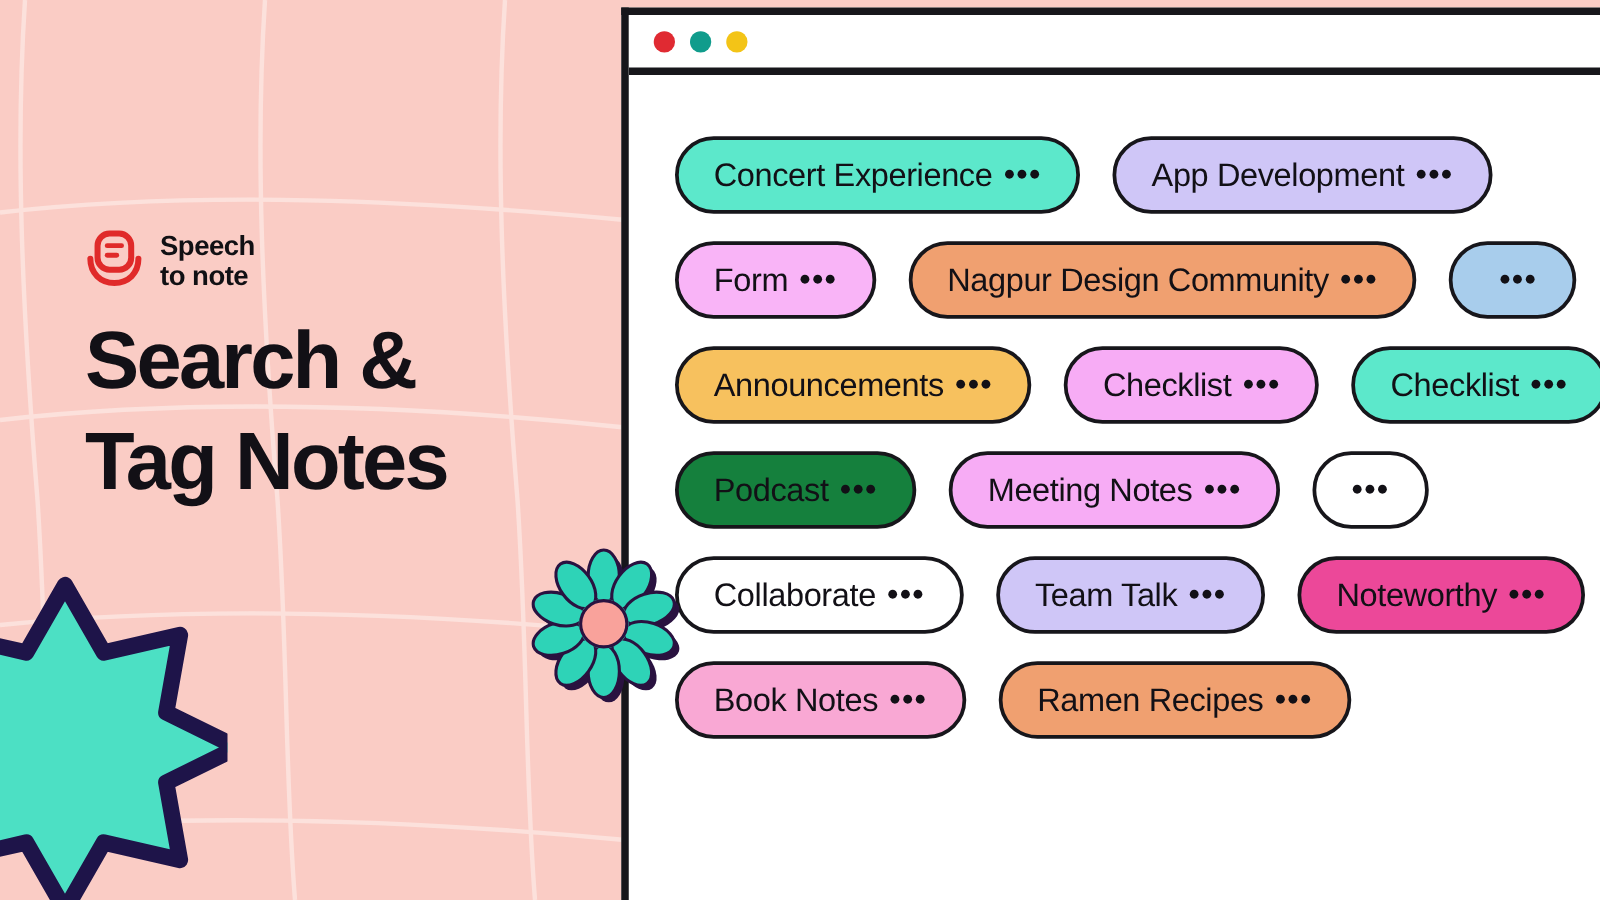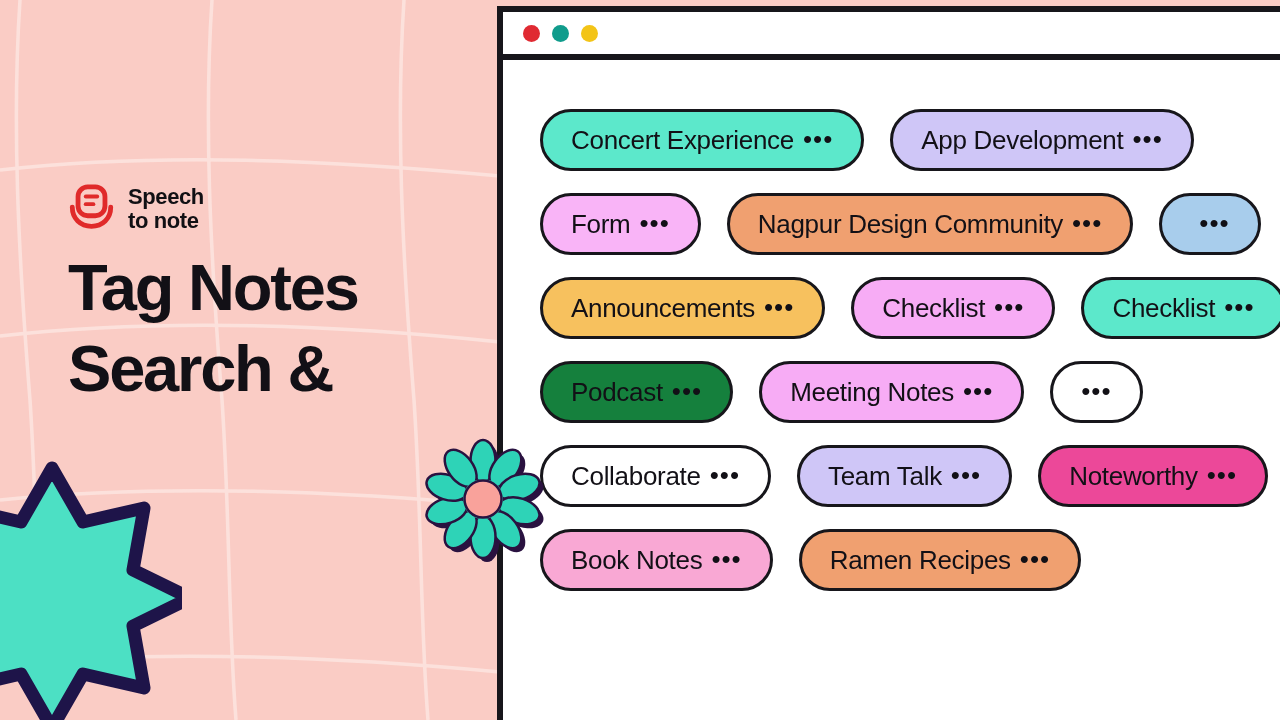--- a/index.html
+++ b/index.html
@@ -94,22 +94,22 @@
         <path d="M18 21 h8"></path>
       </g>
     </svg>
     <div class="brand-text">
       <div>Speech</div>
       <div>to note</div>
     </div>
   </div>
 
   <div class="headline">
+    <div>Search &amp;</div>
     <div>Tag Notes</div>
-    <div>Search &amp;</div>
   </div>
 
   <svg class="starburst" viewBox="0 0 260 290">
     <polygon points="130,18 161,72 222,58 211,120 268,148 211,176 222,238 161,224 130,278 99,224 38,238 49,176 -8,148 49,120 38,58 99,72" fill="#4CE0C4" stroke="#1E1449" stroke-width="13" stroke-linejoin="round"></polygon>
   </svg>
 
 </div>
 
 <div class="window">
 

